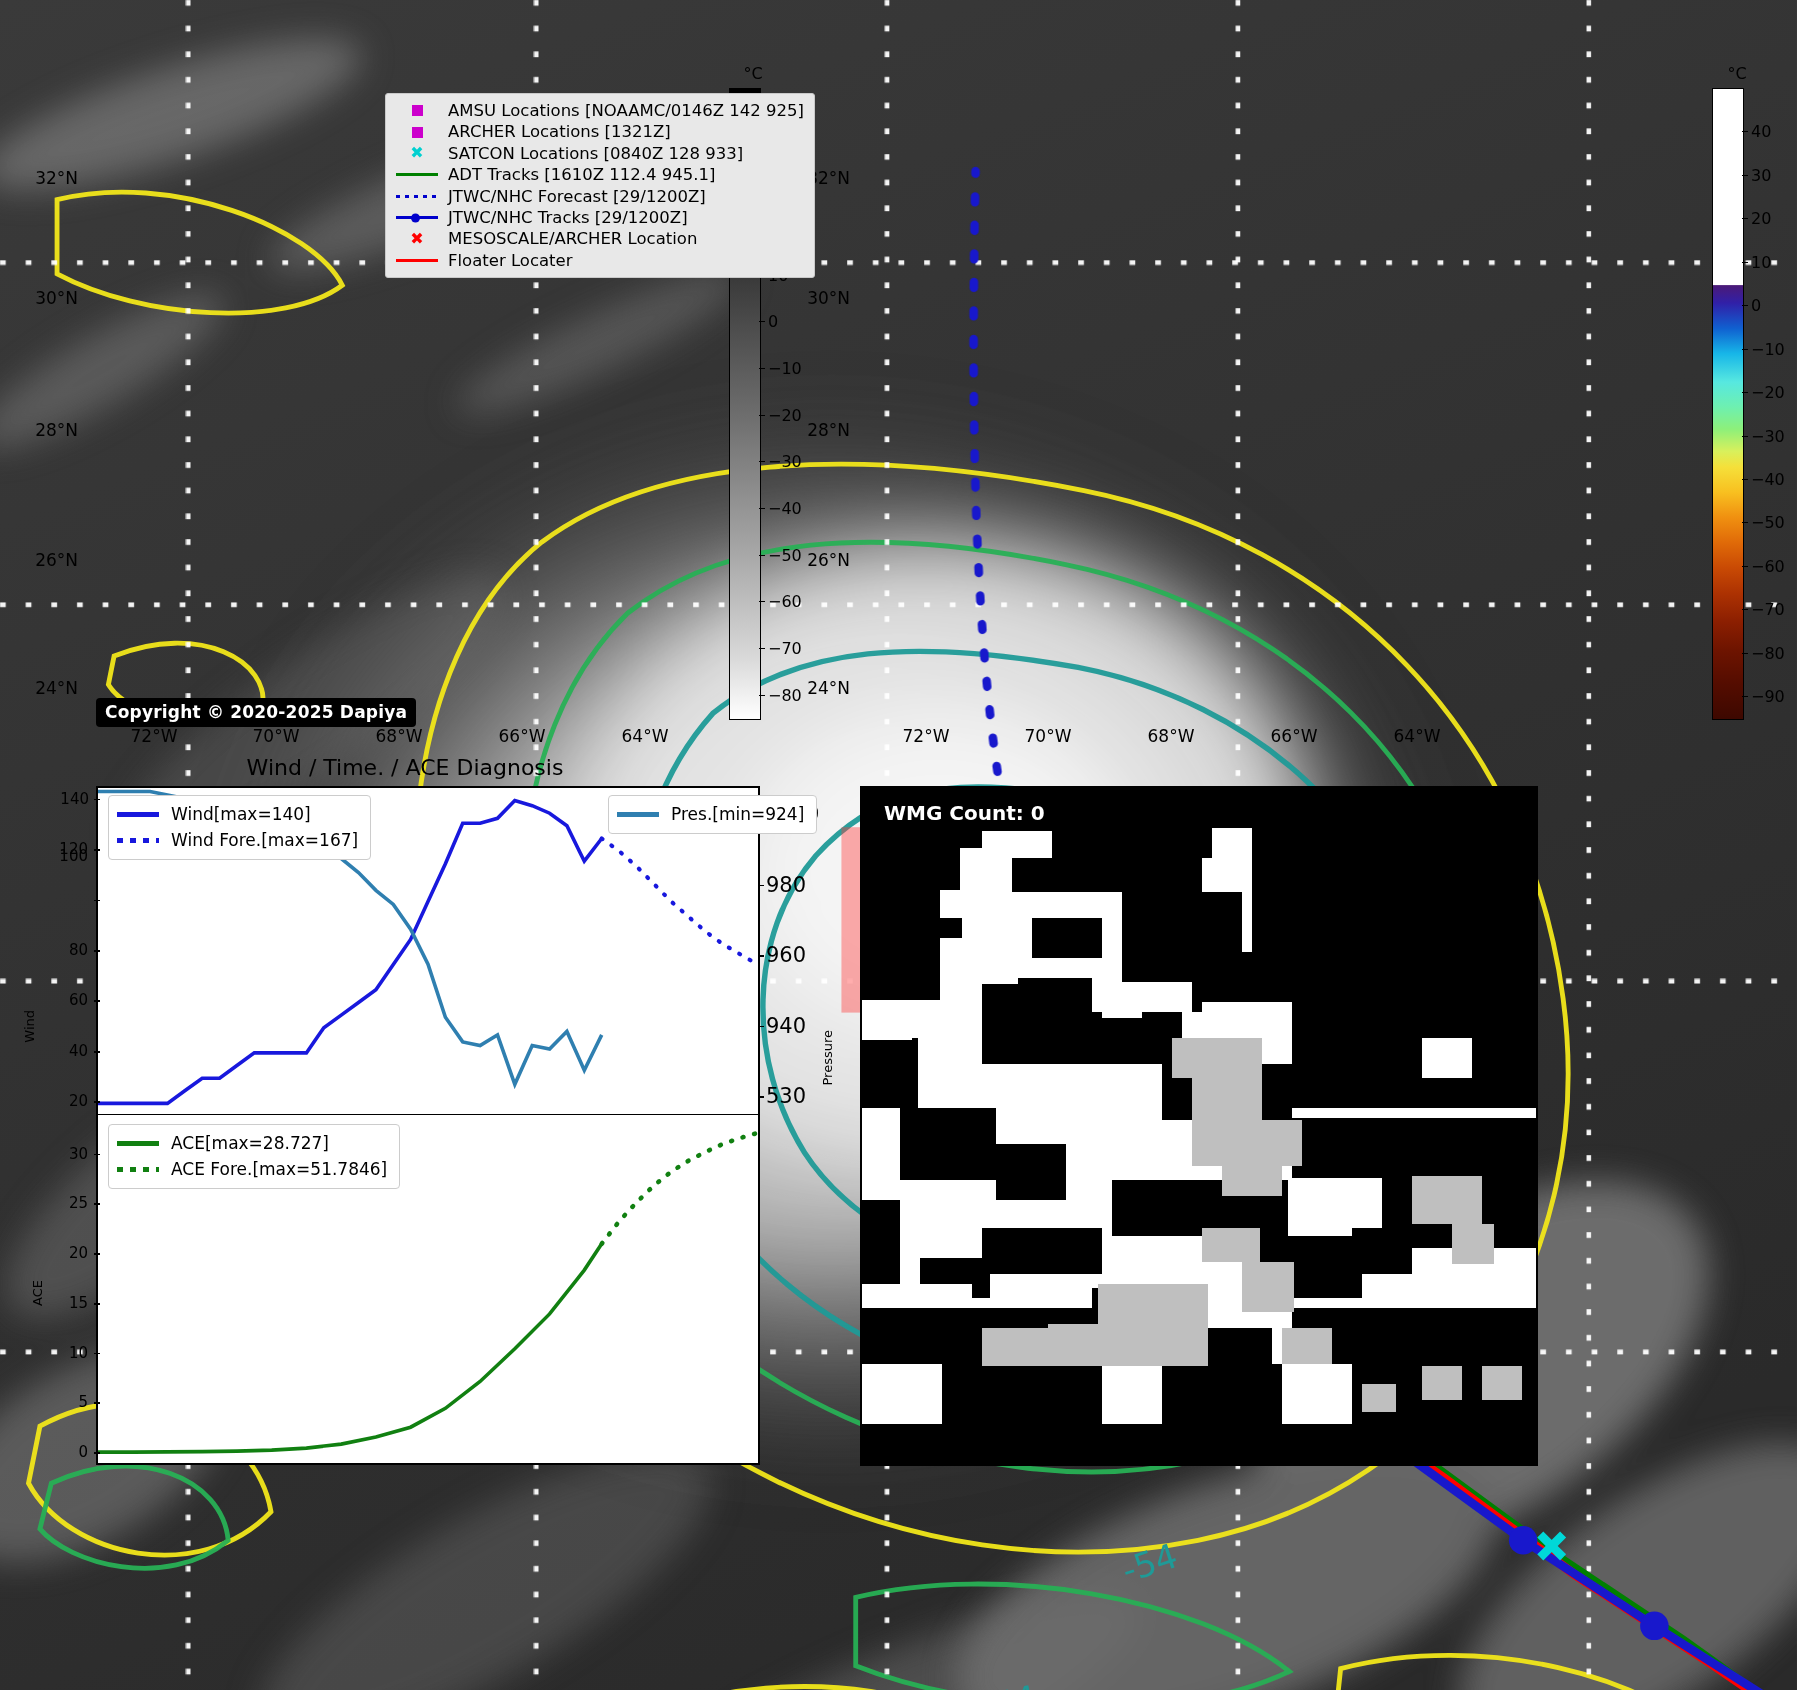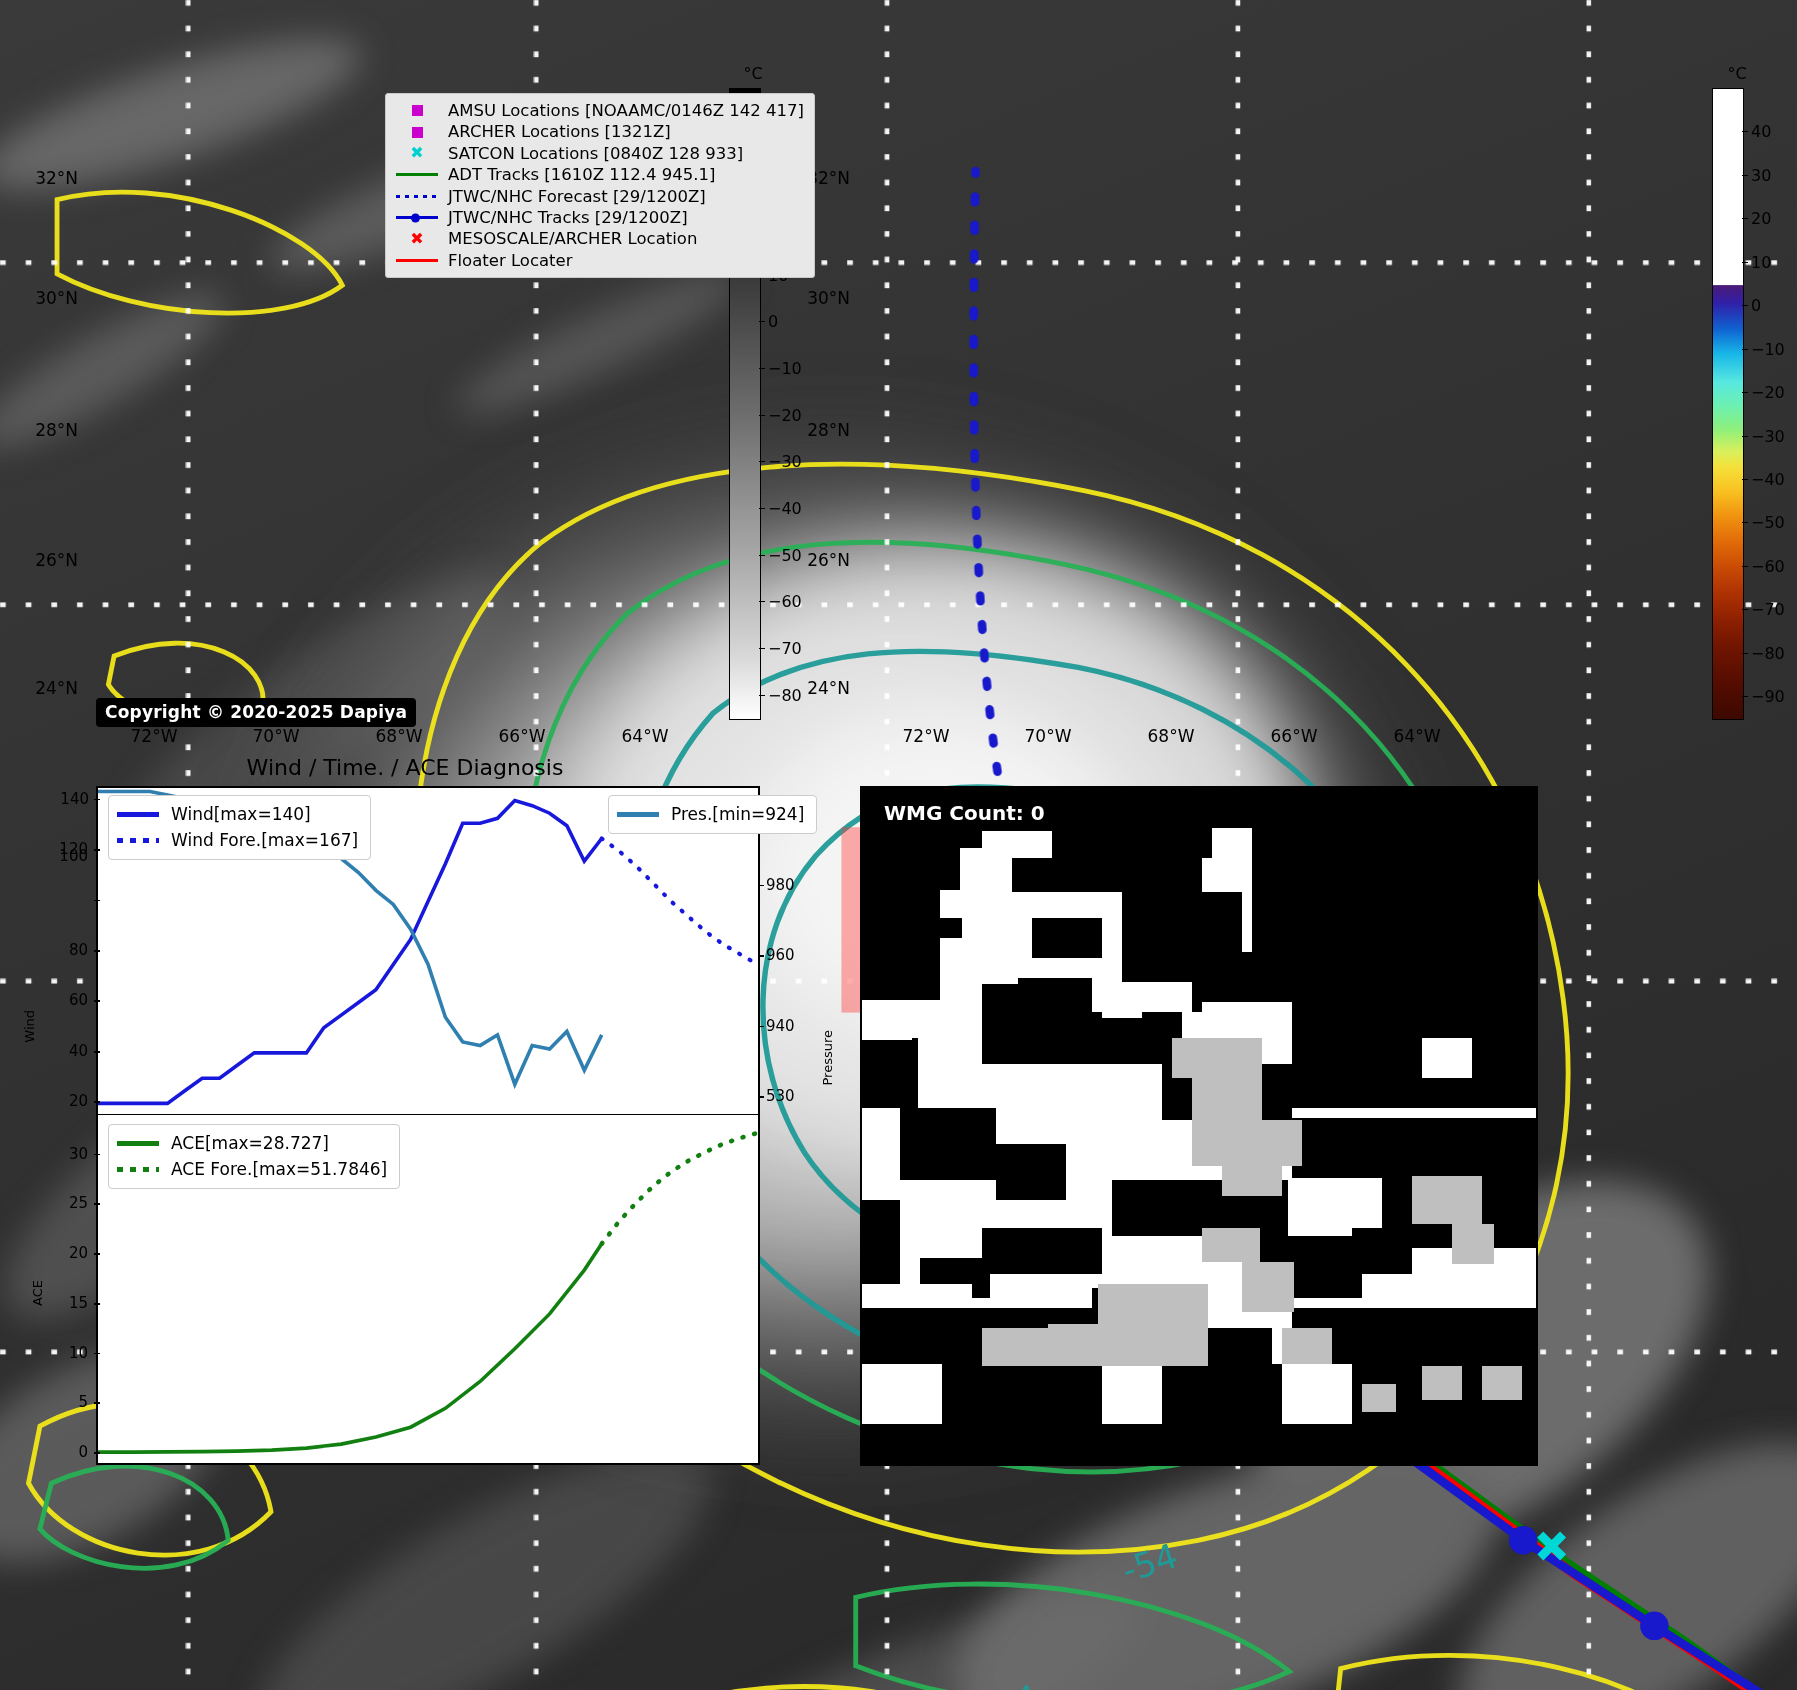--- a/index.html
+++ b/index.html
@@ -40,21 +40,21 @@
   #p2{left:860px;top:86px;width:630px;height:632px;border:2px solid #000;overflow:hidden;}
   .p2-xlab{position:absolute;top:726px;font-size:17px;transform:translateX(-50%);}
   .p2-ylab{position:absolute;left:850px;font-size:17px;transform:translate(-100%,-50%);text-align:right;}
 
   
   #p3title{position:absolute;left:405px;top:755px;font-size:22px;transform:translateX(-50%);}
   #wind-ax{position:absolute;left:96px;top:786px;width:660px;height:328px;border:2px solid #000;background:#fff;}
   #ace-ax{position:absolute;left:96px;top:1114px;width:660px;height:348px;border:2px solid #000;border-top:1px solid #000;background:#fff;}
   .axlabel-y{position:absolute;font-size:13px;writing-mode:vertical-rl;transform:rotate(180deg);}
   .tick-y{position:absolute;font-size:15px;transform:translate(-100%,-50%);text-align:right;}
-  .tick-y2{position:absolute;font-size:15px;transform:translateY(-50%);}
+  .tick-y2{position:absolute;font-size:21px;transform:translateY(-50%);}
   .tickline{position:absolute;background:#000;height:1.6px;width:6px;}
 
   .chlegend{position:absolute;background:#fff;border:1px solid #ccc;border-radius:4px;
             padding:5px 12px 6px 8px;font-size:17px;line-height:26px;z-index:9;}
   .chlegend .row{display:flex;align-items:center;white-space:nowrap;height:26px;}
   .chlegend .gl{width:46px;flex:0 0 46px;display:flex;align-items:center;margin-right:8px;}
 
   
   #p4{position:absolute;left:860px;top:786px;width:674px;height:676px;border:2px solid #000;background:#fff;overflow:hidden;}
   #wmg-badge{position:absolute;left:872px;top:797px;background:#000;color:#fff;font-weight:bold;
@@ -207,21 +207,21 @@
       <path d="M 466 462 l 11 11 M 477 462 l -11 11"></path>
     </g>
   </svg>
 </div>
 
 <div id="p1-legend" class="nosel">
   <div class="row">
     <span class="gl">
         <i class="sq" style="background:#cc00cc"></i>
       </span>
-    <span>AMSU Locations [NOAAMC/0146Z 142 417]</span>
+    <span>AMSU Locations [NOAAMC/0146Z 142 925]</span>
   </div>
   <div class="row">
     <span class="gl">
         <i class="sq" style="background:#cc00cc"></i>
       </span>
     <span>ARCHER Locations [1321Z]</span>
   </div>
   <div class="row">
     <span class="gl">
         <b class="xmark" style="color:#00d0d0">✖</b>

